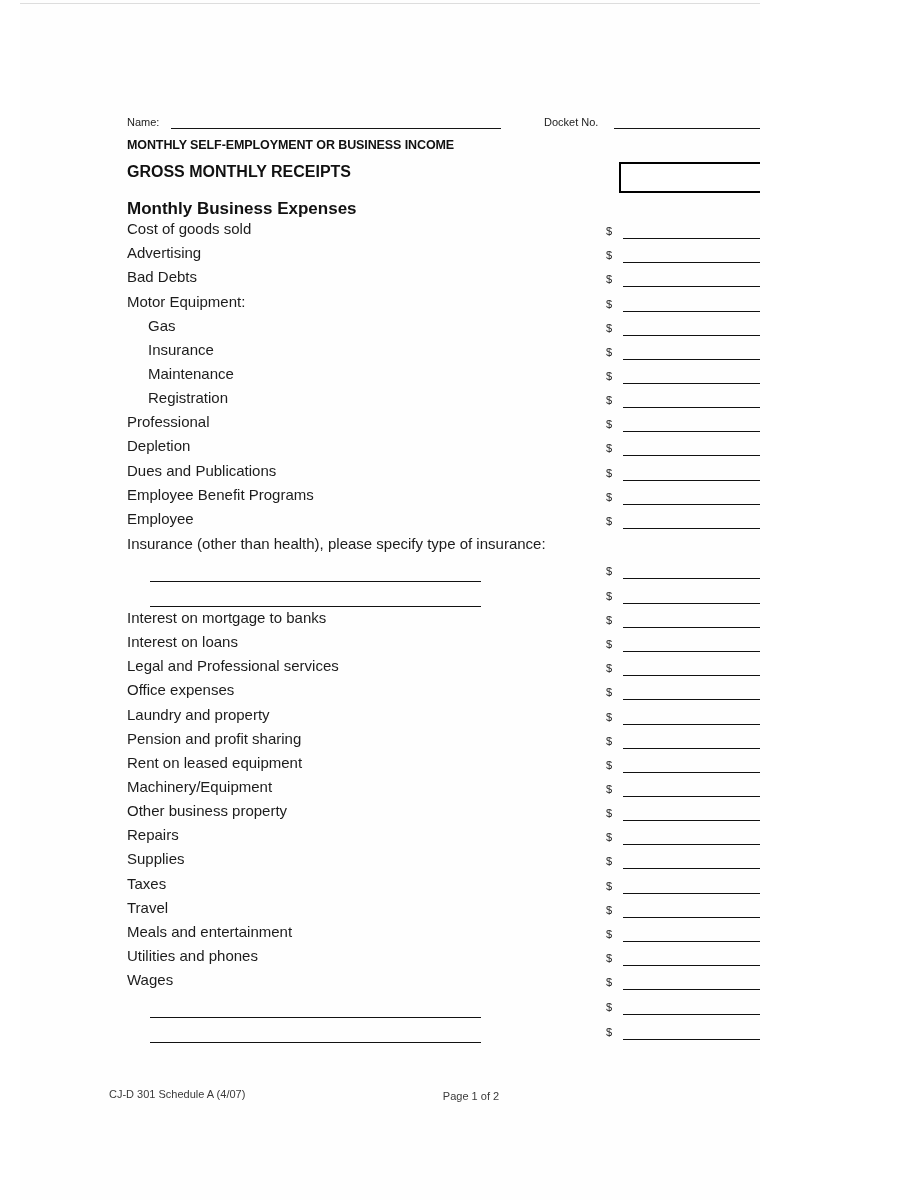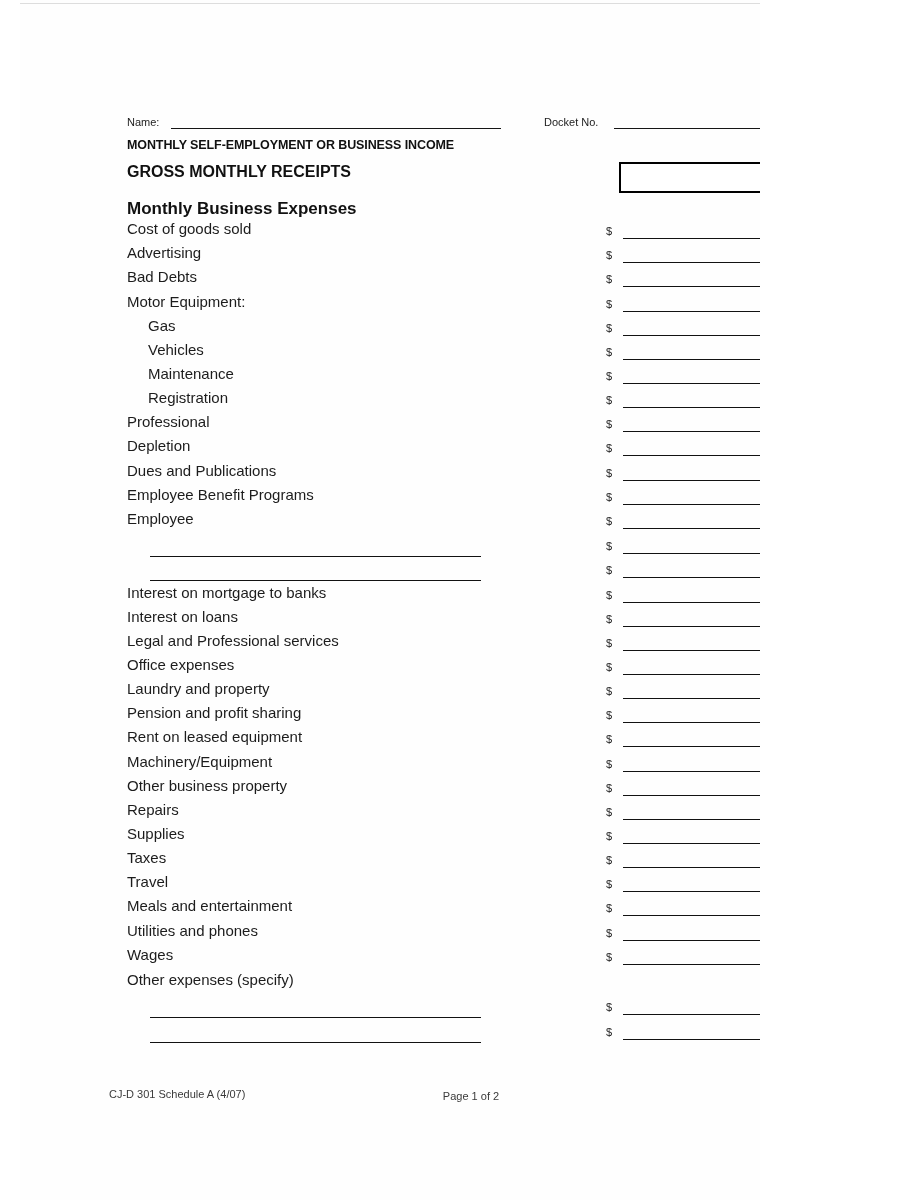--- a/index.html
+++ b/index.html
@@ -96,21 +96,21 @@
         <span class="lbl">Motor Equipment:</span>
         <span class="amt-dollar">$</span>
         <div class="amt-line"></div>
       </div>
       <div class="row r-item indent">
         <span class="lbl">Gas</span>
         <span class="amt-dollar">$</span>
         <div class="amt-line"></div>
       </div>
       <div class="row r-item indent">
-        <span class="lbl">Vehicles</span>
+        <span class="lbl">Insurance</span>
         <span class="amt-dollar">$</span>
         <div class="amt-line"></div>
       </div>
       <div class="row r-item indent">
         <span class="lbl">Maintenance</span>
         <span class="amt-dollar">$</span>
         <div class="amt-line"></div>
       </div>
       <div class="row r-item indent">
         <span class="lbl">Registration</span>
@@ -135,20 +135,23 @@
       <div class="row r-item">
         <span class="lbl">Employee Benefit Programs</span>
         <span class="amt-dollar">$</span>
         <div class="amt-line"></div>
       </div>
       <div class="row r-item">
         <span class="lbl">Employee</span>
         <span class="amt-dollar">$</span>
         <div class="amt-line"></div>
       </div>
+      <div class="row r-label">
+        <span class="lbl">Insurance (other than health), please specify type of insurance:</span>
+      </div>
       <div class="row r-specify">
         <div class="spec-line"></div>
         <span class="amt-dollar">$</span>
         <div class="amt-line"></div>
       </div>
       <div class="row r-specify">
         <div class="spec-line"></div>
         <span class="amt-dollar">$</span>
         <div class="amt-line"></div>
       </div>
@@ -224,23 +227,20 @@
       </div>
       <div class="row r-item">
         <span class="lbl">Utilities and phones</span>
         <span class="amt-dollar">$</span>
         <div class="amt-line"></div>
       </div>
       <div class="row r-item">
         <span class="lbl">Wages</span>
         <span class="amt-dollar">$</span>
         <div class="amt-line"></div>
-      </div>
-      <div class="row r-label">
-        <span class="lbl">Other expenses (specify)</span>
       </div>
       <div class="row r-specify">
         <div class="spec-line"></div>
         <span class="amt-dollar">$</span>
         <div class="amt-line"></div>
       </div>
       <div class="row r-specify">
         <div class="spec-line"></div>
         <span class="amt-dollar">$</span>
         <div class="amt-line"></div>

